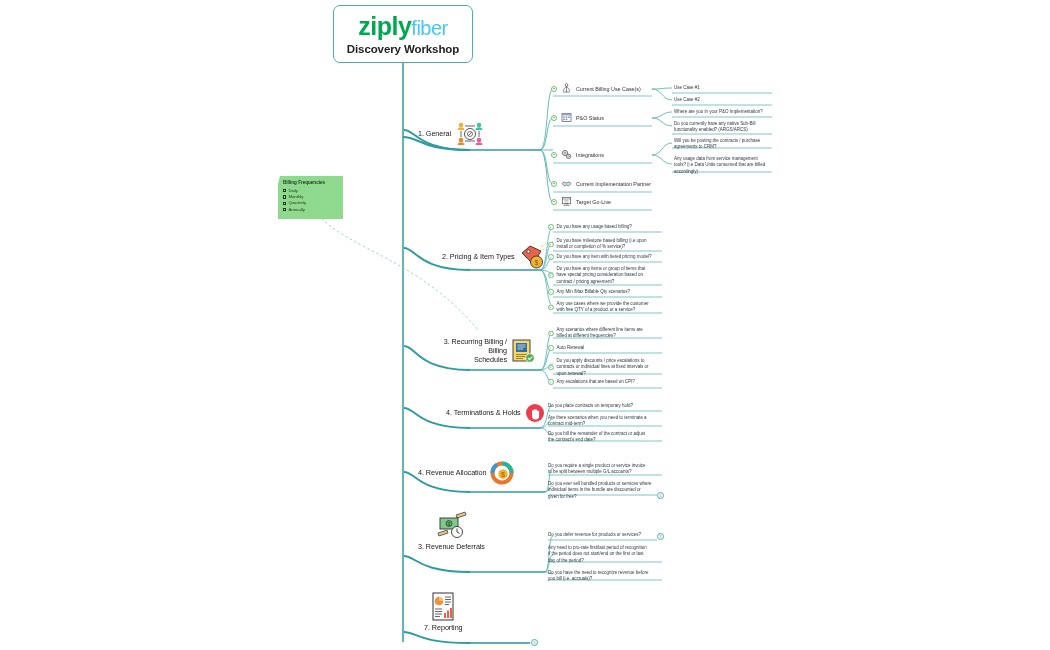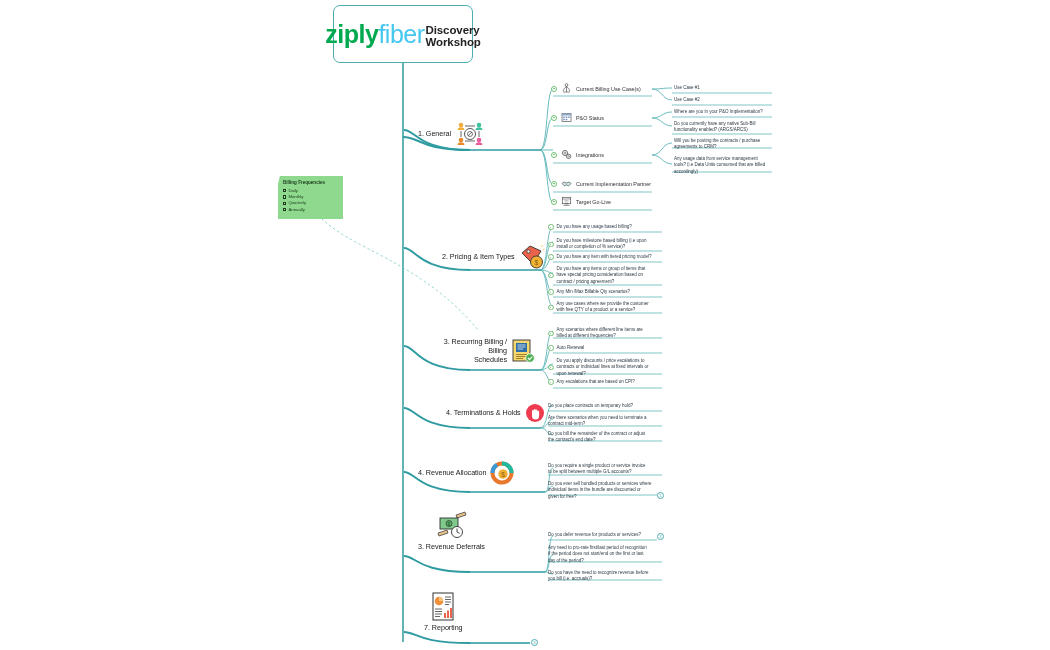--- a/index.html
+++ b/index.html
@@ -18,27 +18,27 @@
   #wires { position: absolute; inset: 0; width: 1050px; height: 650px; pointer-events: none; }
 
   
   .root-node {
     position: absolute;
     left: 333px; top: 5px;
     width: 140px; height: 58px;
     background: #ffffff;
     border: 1.6px solid #4cadb0;
     border-radius: 7px;
-    display: flex; flex-direction: row;
+    display: flex; flex-direction: column;
     align-items: center; justify-content: center;
     gap: 1px;
   }
   .logo-line { display: flex; align-items: baseline; letter-spacing: -0.5px; }
   .logo-ziply { font-size: 25px; font-weight: bold; color: #00a94f; line-height: 1; }
-  .logo-fiber { font-size: 25px; font-weight: normal; color: #46c7f0; line-height: 1; }
+  .logo-fiber { font-size: 20px; font-weight: normal; color: #46c7f0; line-height: 1; }
   .root-sub {
     font-size: 11.5px; font-weight: bold; color: #222222;
     margin-top: 3px; letter-spacing: -0.1px;
   }
 
   
   .l1 {
     position: absolute;
     display: flex; align-items: center; gap: 4px;
     white-space: nowrap;

